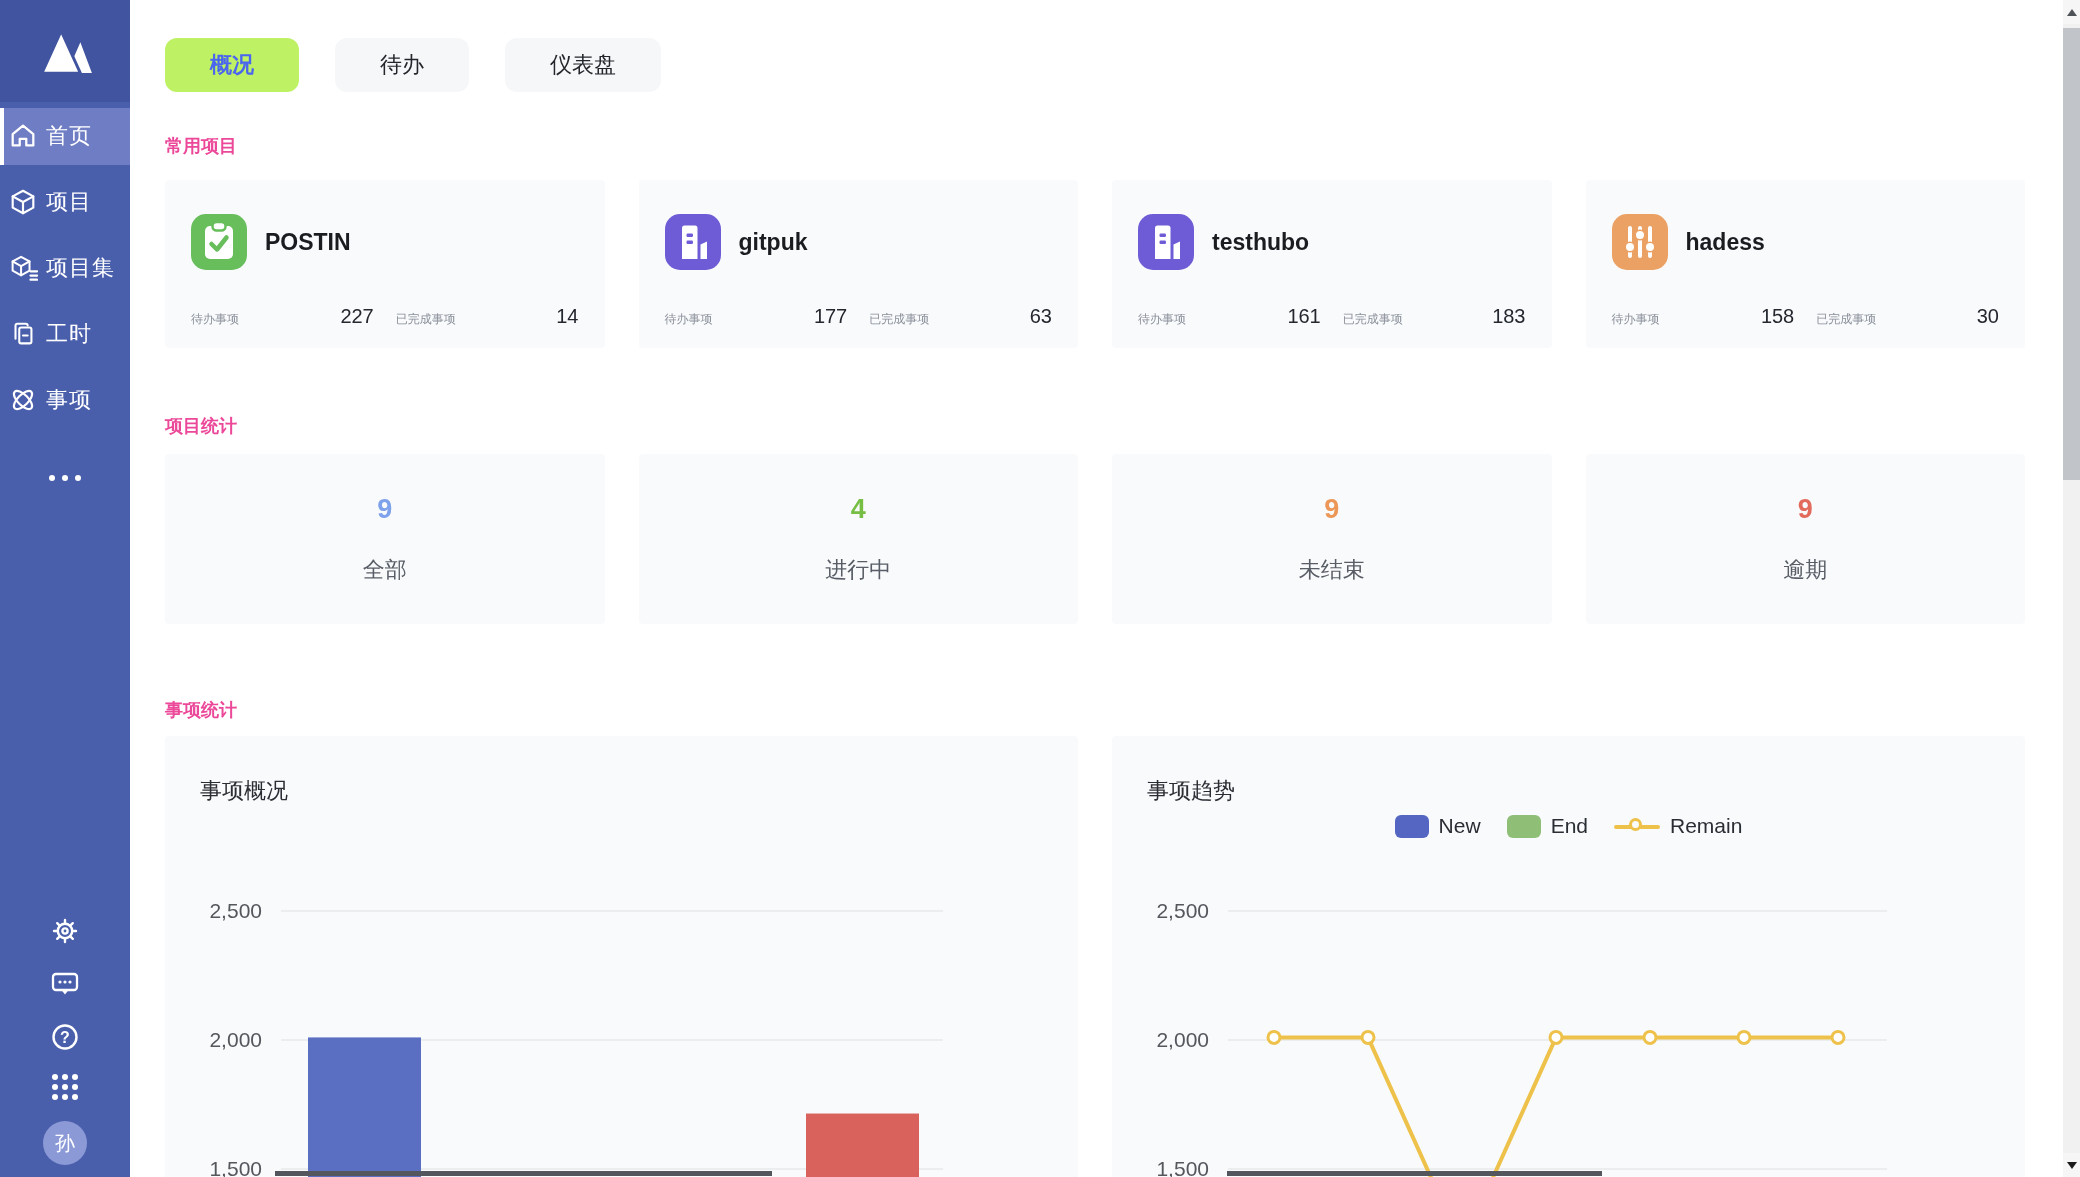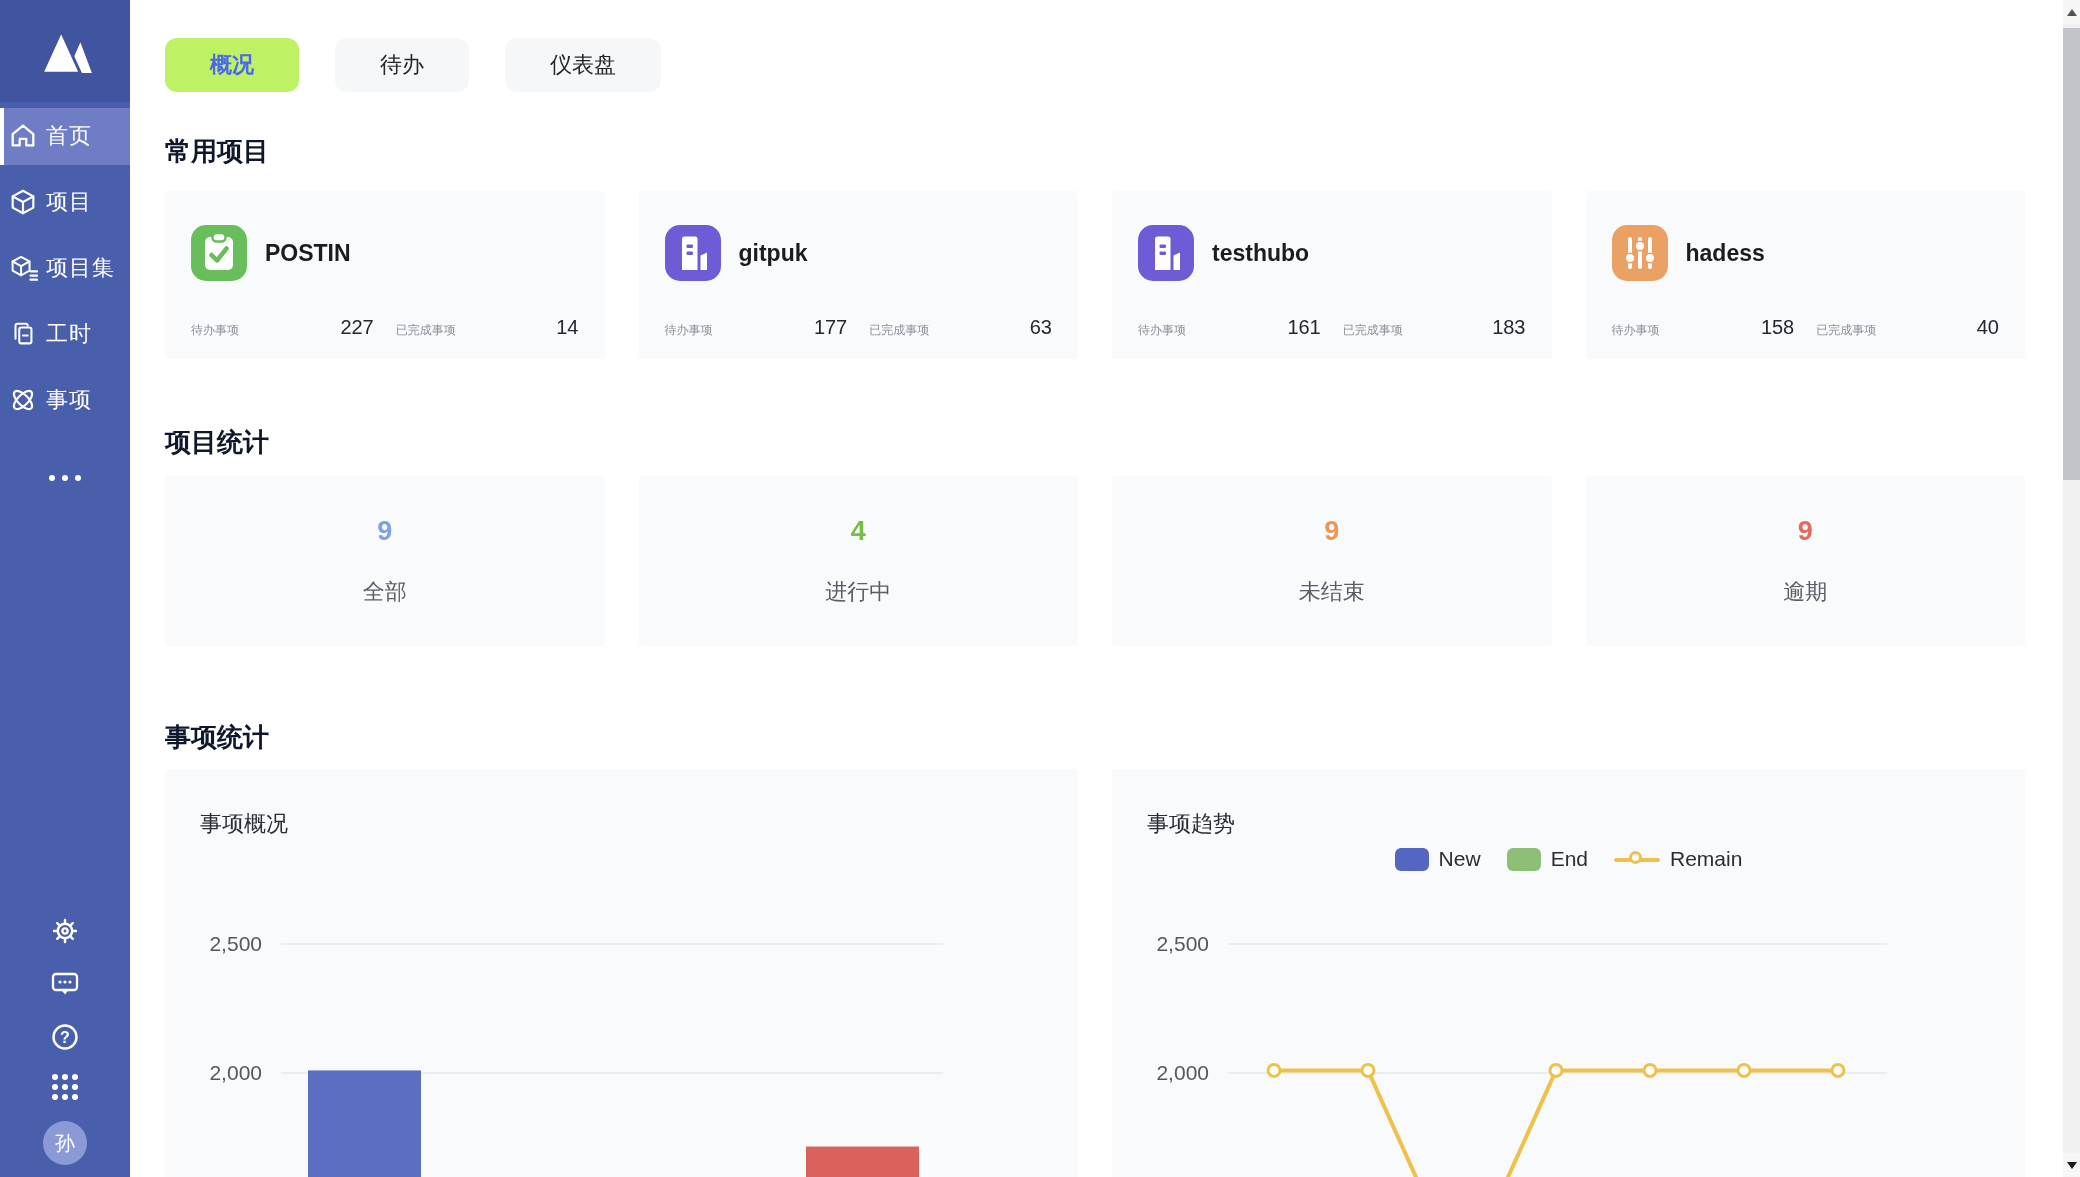--- a/index.html
+++ b/index.html
@@ -26,21 +26,21 @@
 
   
   .main { position:absolute; left:130px; top:0; width:1933px; height:1177px;
     padding:38px 38px 0 35px; overflow:hidden; }
 
   .tabs { display:flex; gap:36px; }
   .tab { height:54px; padding:0 45px; border-radius:12px; display:flex; align-items:center;
     font-size:22px; background:#F6F7F9; color:#23262B; cursor:pointer; }
   .tab.active { background:#bef264; color:#4B66EE; font-weight:bold; }
 
-  .section-title { font-size:26px; font-weight:bold; color:#0f172a; }
+  .section-title { font-size:18px; font-weight:bold; color:#ec4899; }
   .st-1 { margin-top:42px; margin-bottom:22px; }
   .st-2 { margin-top:66px; margin-bottom:16px; }
   .st-3 { margin-top:74px; margin-bottom:14px; }
 
   .cards-row { display:flex; gap:34px; }
 
   .pcard { flex:1; background:#F8FAFC; border-radius:4px; height:168px;
     position:relative; padding:34px 26px 0; cursor:pointer; }
   .pcard-head { display:flex; align-items:center; gap:18px; }
   .proj-icon { width:56px; height:56px; border-radius:15px; background:var(--c,#888); color:var(--c,#888);
@@ -286,21 +286,21 @@
         </div>
         <span class="proj-name">hadess</span>
       </div>
       <div class="pcard-foot">
         <div class="pair">
           <span class="lab">待办事项</span>
           <span class="val">158</span>
         </div>
         <div class="pair">
           <span class="lab">已完成事项</span>
-          <span class="val">40</span>
+          <span class="val">30</span>
         </div>
       </div>
     </div>
   </div>
 
   <div class="section-title st-2">项目统计</div>
 
   <div class="cards-row">
     <div class="scard">
       <span class="stat-value" style="color: rgb(126, 161, 235);">9</span>

